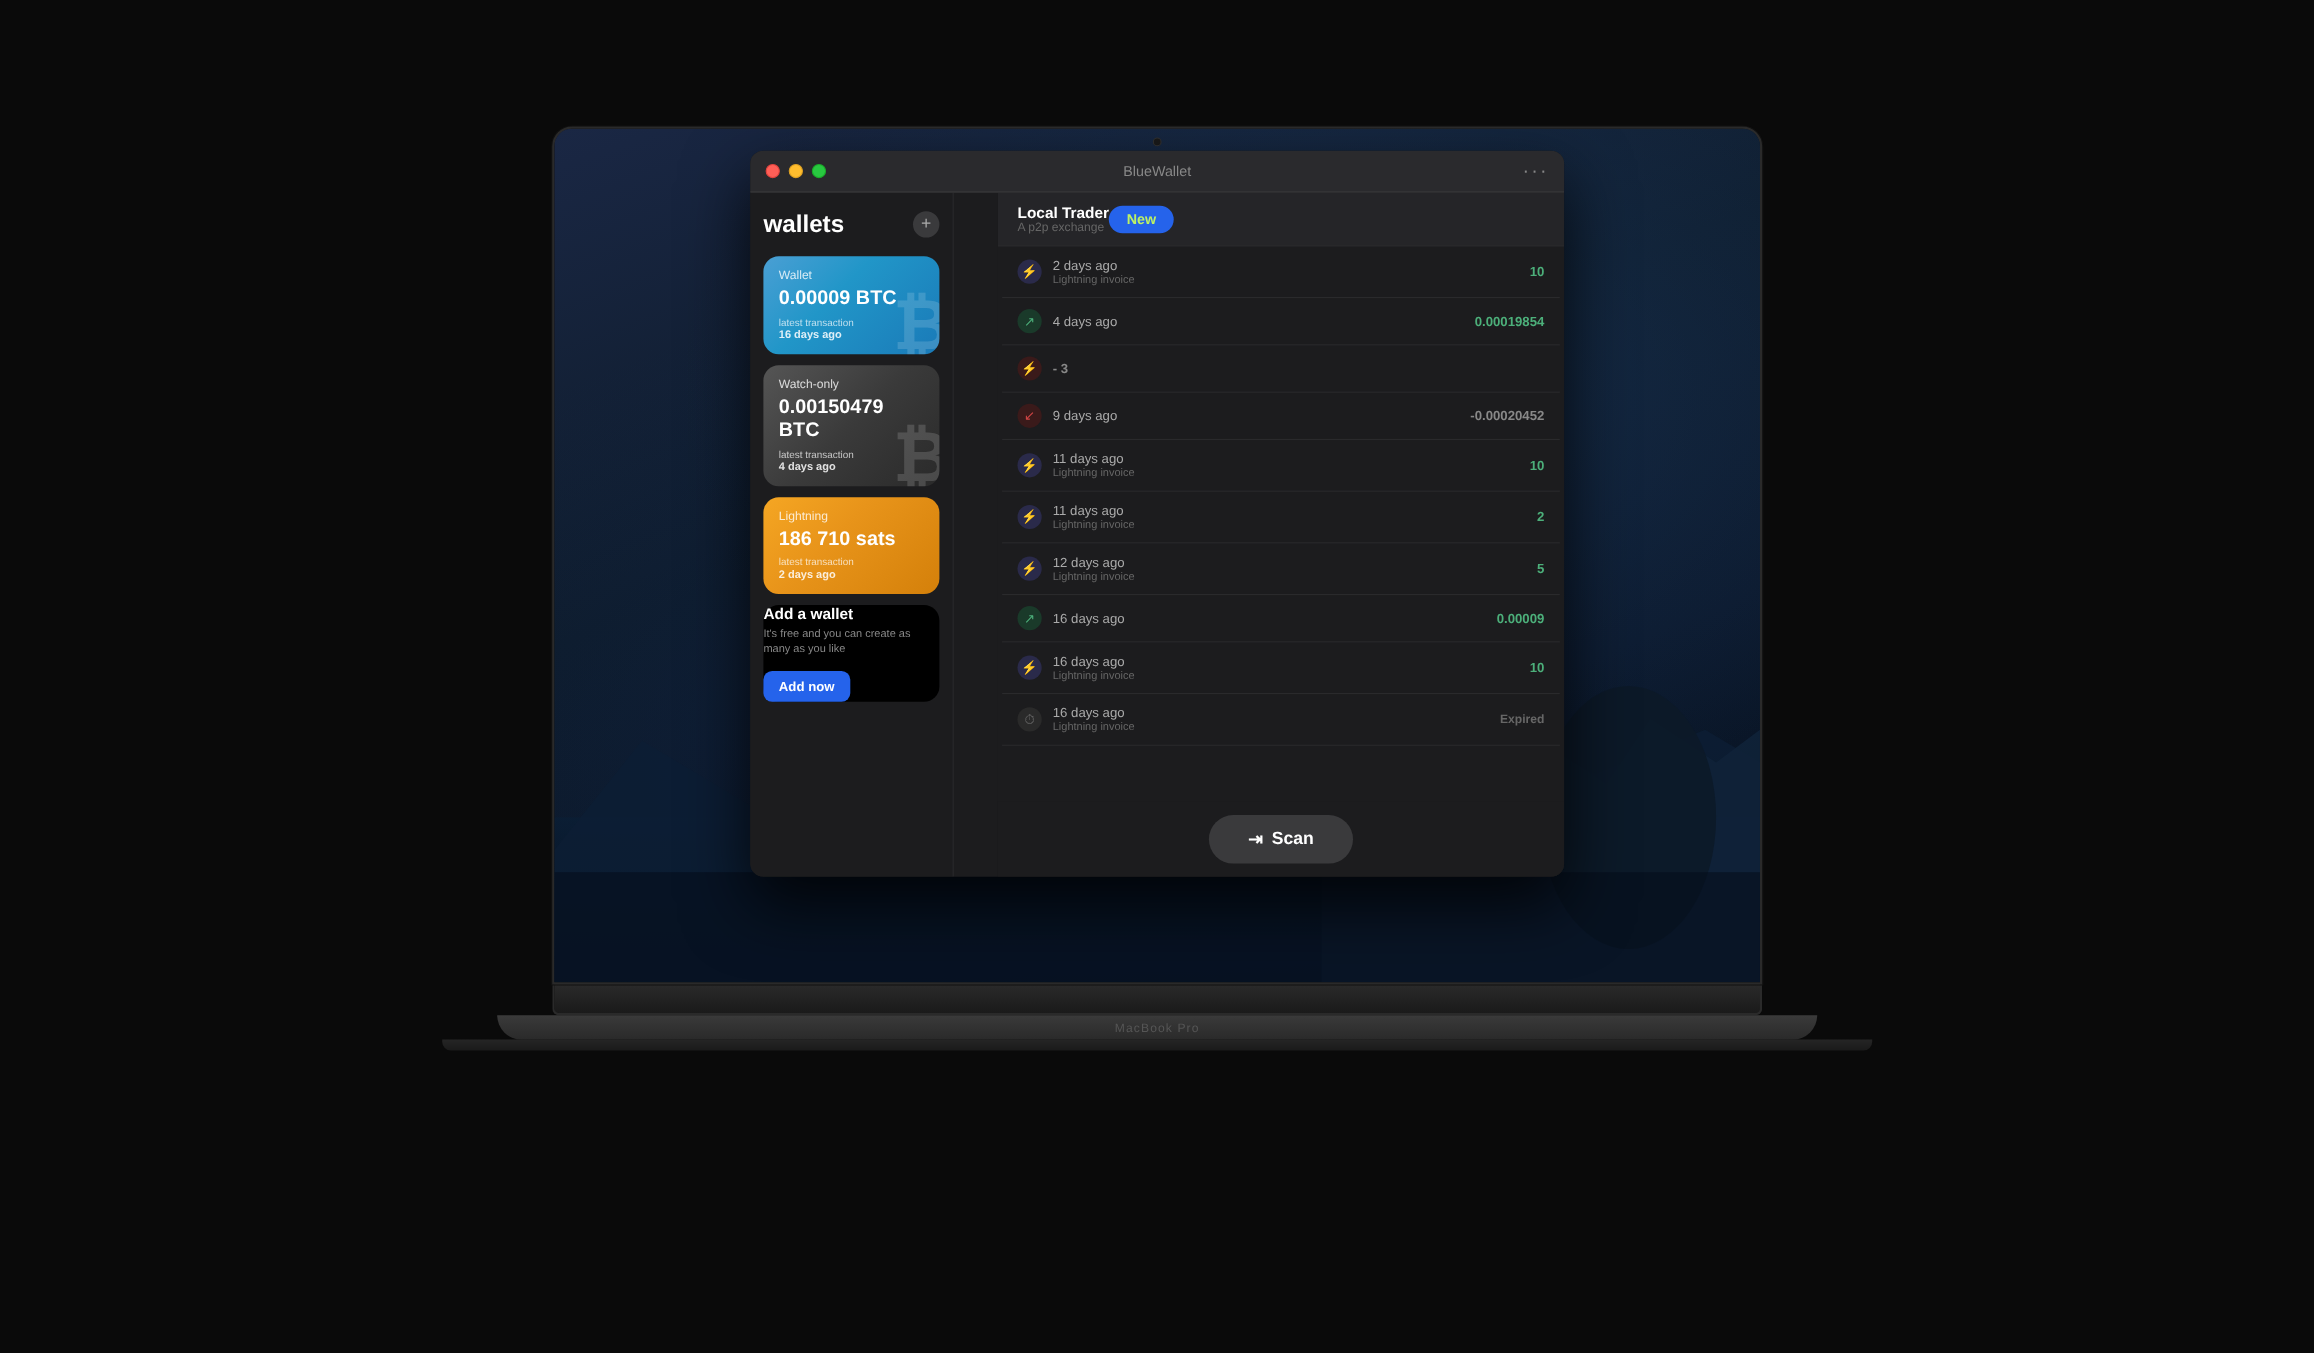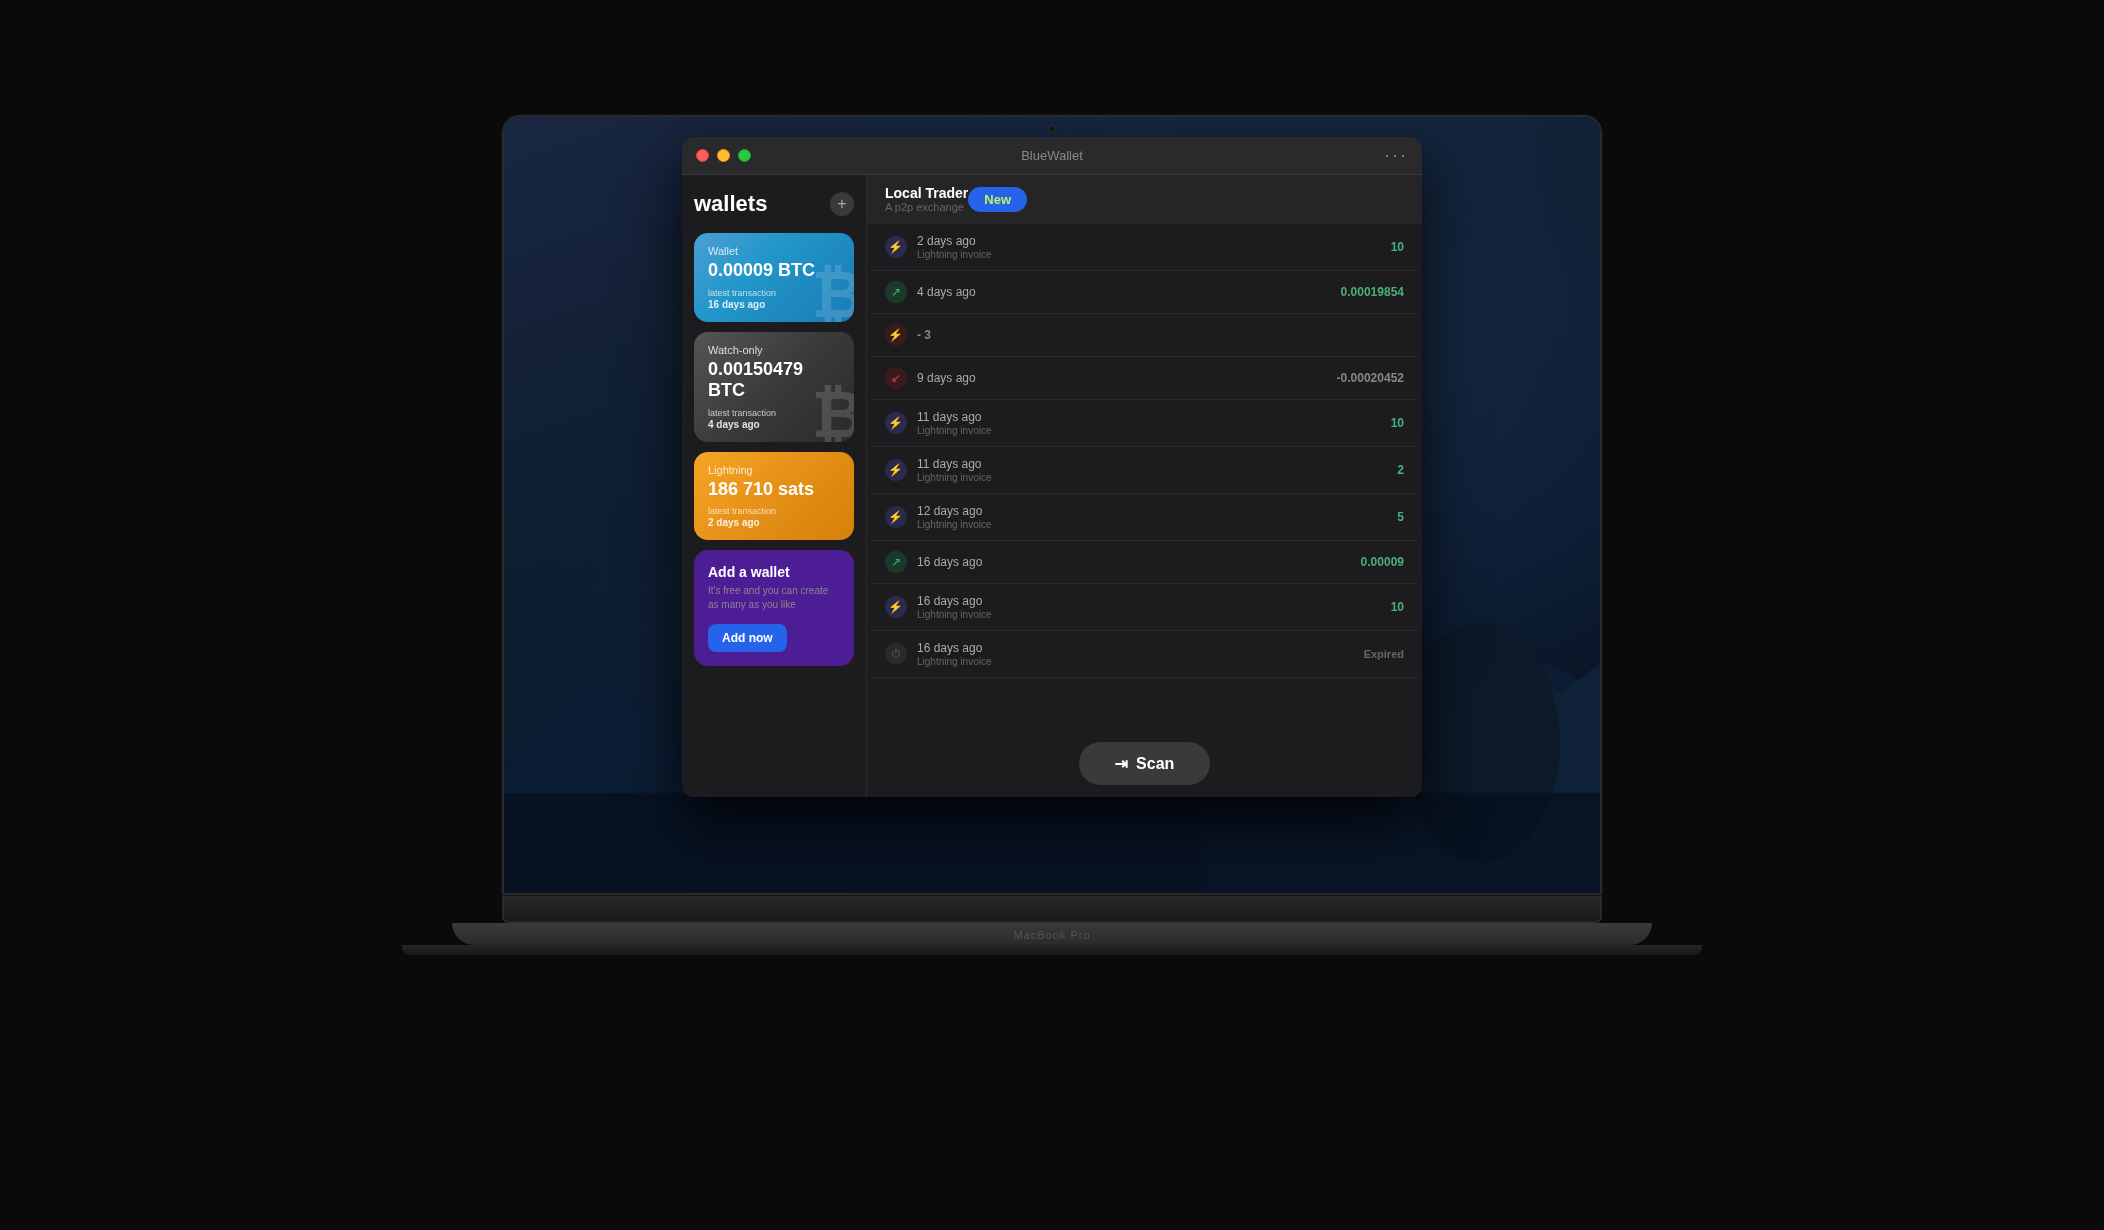--- a/index.html
+++ b/index.html
@@ -125,20 +125,21 @@
       color: #888;
       font-size: 18px;
       cursor: pointer;
       letter-spacing: 2px;
     }
 
     .app-body {
       display: flex;
       flex: 1;
       overflow: hidden;
+      gap: 40px;
     }
 
     
     .sidebar {
       width: 185px;
       background: #1c1c1e;
       display: flex;
       flex-direction: column;
       padding: 16px 12px;
       flex-shrink: 0;
@@ -226,23 +227,22 @@
       right: -10px;
       bottom: -10px;
       opacity: 0.15;
       font-size: 64px;
       color: #fff;
       font-weight: 900;
     }
 
     
     .add-wallet-card {
-      background: #4c1d95;
+      background: #000000;
       border-radius: 14px;
-      padding: 14px;
       margin-bottom: 10px;
     }
 
     .add-wallet-title {
       color: #fff;
       font-size: 14px;
       font-weight: 700;
       margin-bottom: 4px;
     }
 

